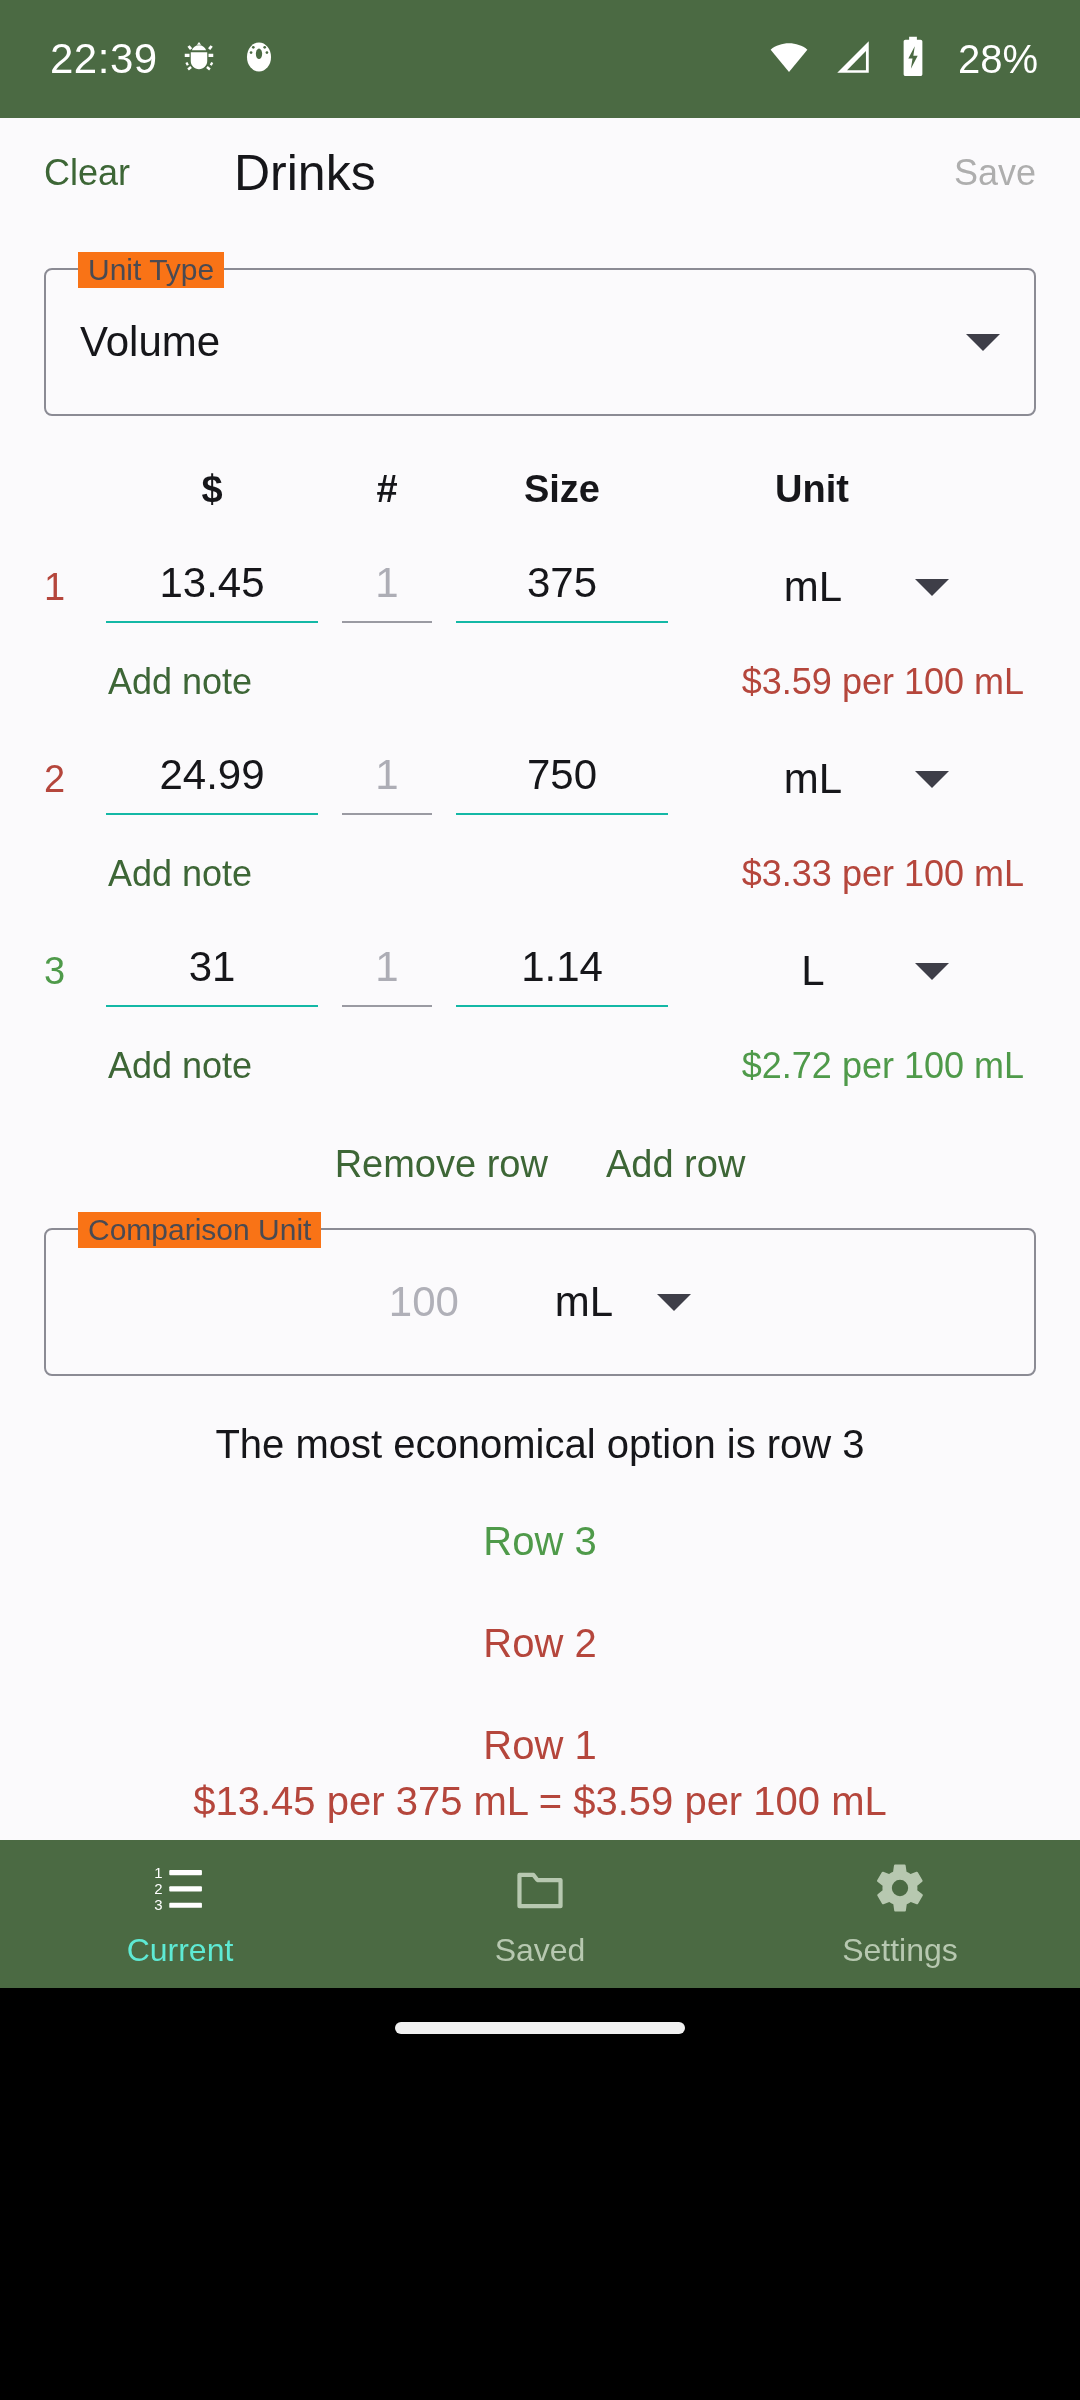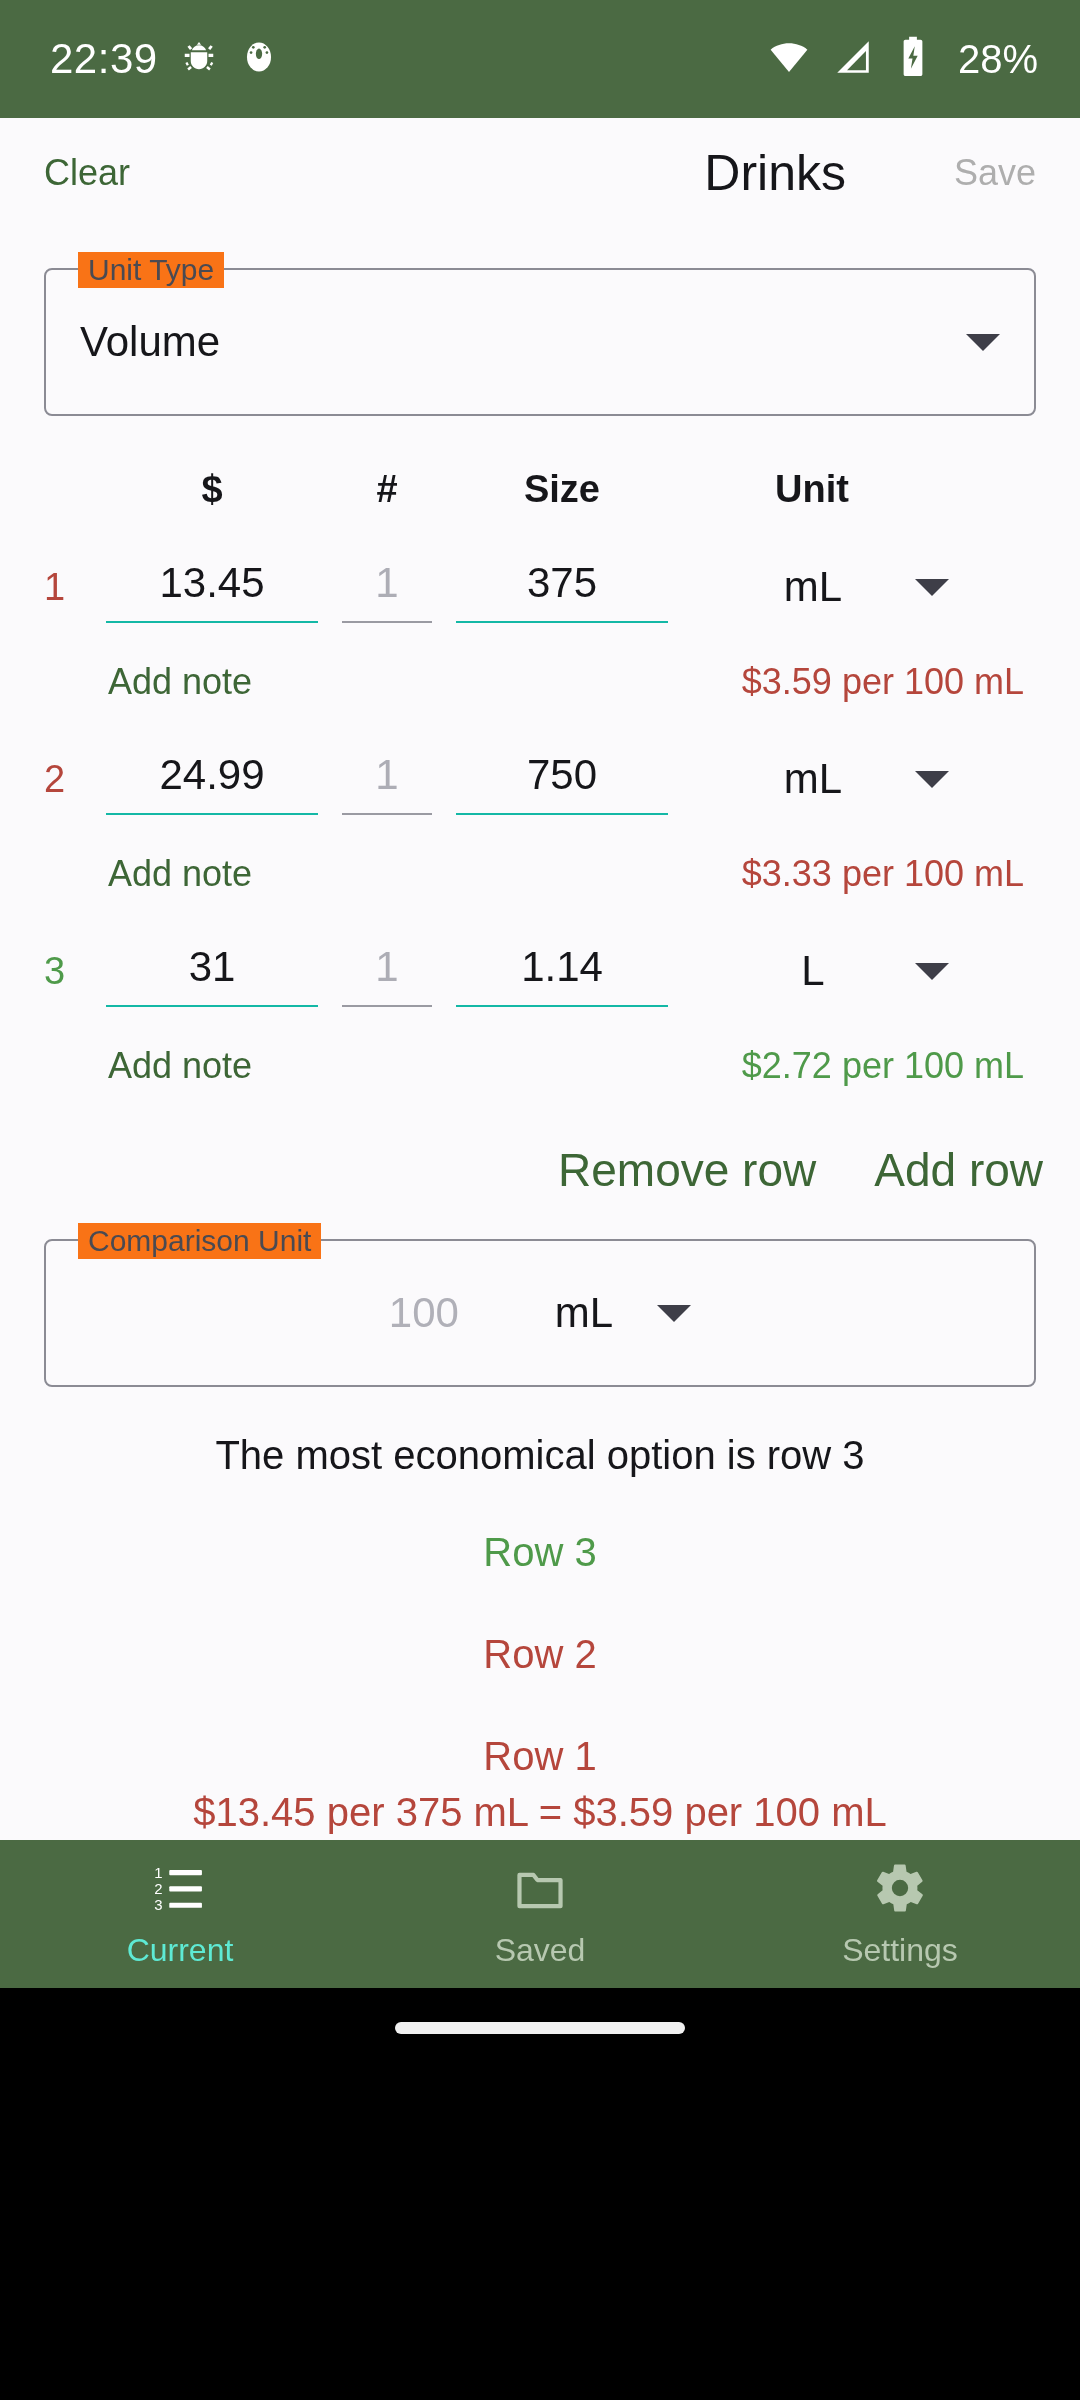--- a/index.html
+++ b/index.html
@@ -56,21 +56,21 @@
     width: 190px;
     cursor: pointer;
     background: none;
     border: none;
     font-family: inherit;
     text-align: left;
   }
   .appbar-action.right { text-align: right; color: #aeaeae; }
   .appbar-title {
     flex: 1;
-    text-align: right;
+    text-align: left;
     font-size: 50px;
     color: #16161a;
   }
 
   
   .content {
     flex: 1 1 auto;
     position: relative;
     overflow: hidden;
     background: #fbfafc;
@@ -178,25 +178,25 @@
     margin-top: 38px;
     font-size: 36px;
   }
   .add-note { color: #3d6636; cursor: pointer; }
   .unit-price.bad  { color: #b5463c; }
   .unit-price.good { color: #4f9a4a; }
 
   
   .row-buttons {
     display: flex;
-    justify-content: flex-end;
+    justify-content: center;
     gap: 58px;
     padding: 0 37px;
     margin-top: 56px;
-    font-size: 46px;
+    font-size: 38px;
     color: #3d6636;
   }
   .row-buttons span { cursor: pointer; }
 
   
   .comparison-wrap { margin-top: 42px; }
   .comparison-inner {
     display: flex;
     align-items: center;
     justify-content: center;

